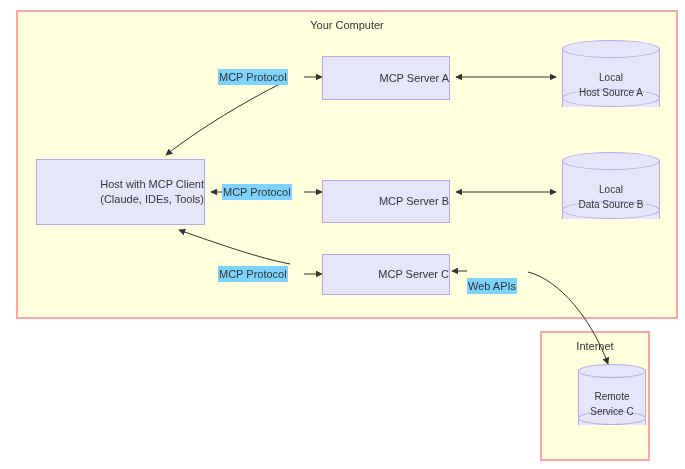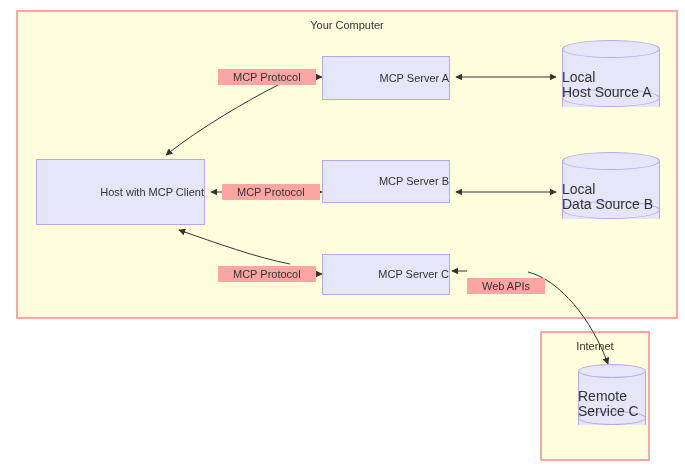--- a/index.html
+++ b/index.html
@@ -92,34 +92,35 @@
     width: 100%;
     background: #e6e6fa;
     border: 1px solid #b9a8e8;
     border-radius: 50%;
     box-sizing: border-box;
   }
   .cyl .cyl-label {
     position: absolute;
     left: 0;
     width: 100%;
-    font-size: 14px;
+    text-align: center;
+    font-size: 10px;
     color: #333333;
     line-height: 15px;
     z-index: 4;
   }
   .cyl .cyl-label span { display: block; }
   
   .edge-label {
     position: absolute;
-    background: #fca5a5;
+    background: #7dd3fc;
     font-size: 11px;
     color: #333333;
     line-height: 16px;
-    padding: 0 15px;
+    padding: 0 1px;
     white-space: nowrap;
     box-sizing: border-box;
   }
 </style>
 </head>
 <body>
 
 <div id="diagram-root">
 
   <div class="node group-box" style="left:16px; top:10px; width:662px; height:309px;">
@@ -157,28 +158,29 @@
     <line x1="304" y1="274" x2="322" y2="274" stroke="#333333" stroke-width="1" marker-end="url(#arrowEnd)"></line>
 
     <line x1="467" y1="271" x2="452" y2="271" stroke="#333333" stroke-width="1" marker-end="url(#arrowEnd)"></line>
 
     <path d="M 528 272 C 560 280, 592 320, 608 364" fill="none" stroke="#333333" stroke-width="1" marker-end="url(#arrowEnd)"></path>
   </svg>
 
   <div class="node proc-box" style="left:36px; top:159px; width:169px; height:66px;">
     <span class="lines">
       <span>Host with MCP Client</span>
+      <span>(Claude, IDEs, Tools)</span>
     </span>
   </div>
 
   <div class="node proc-box" style="left:322px; top:56px; width:128px; height:44px;">
     <span class="lines">MCP Server A</span>
   </div>
 
-  <div class="node proc-box" style="left:322px; top:160px; width:128px; height:43px;">
+  <div class="node proc-box" style="left:322px; top:180px; width:128px; height:43px;">
     <span class="lines">MCP Server B</span>
   </div>
 
   <div class="node proc-box" style="left:322px; top:254px; width:128px; height:41px;">
     <span class="lines">MCP Server C</span>
   </div>
 
   <div class="cyl" style="left:562px; top:40px; width:98px; height:76px;">
     <div class="cyl-body" style="top:9px; height:58px;"></div>
     <div class="cyl-bottom" style="top:49px; height:18px;"></div>

